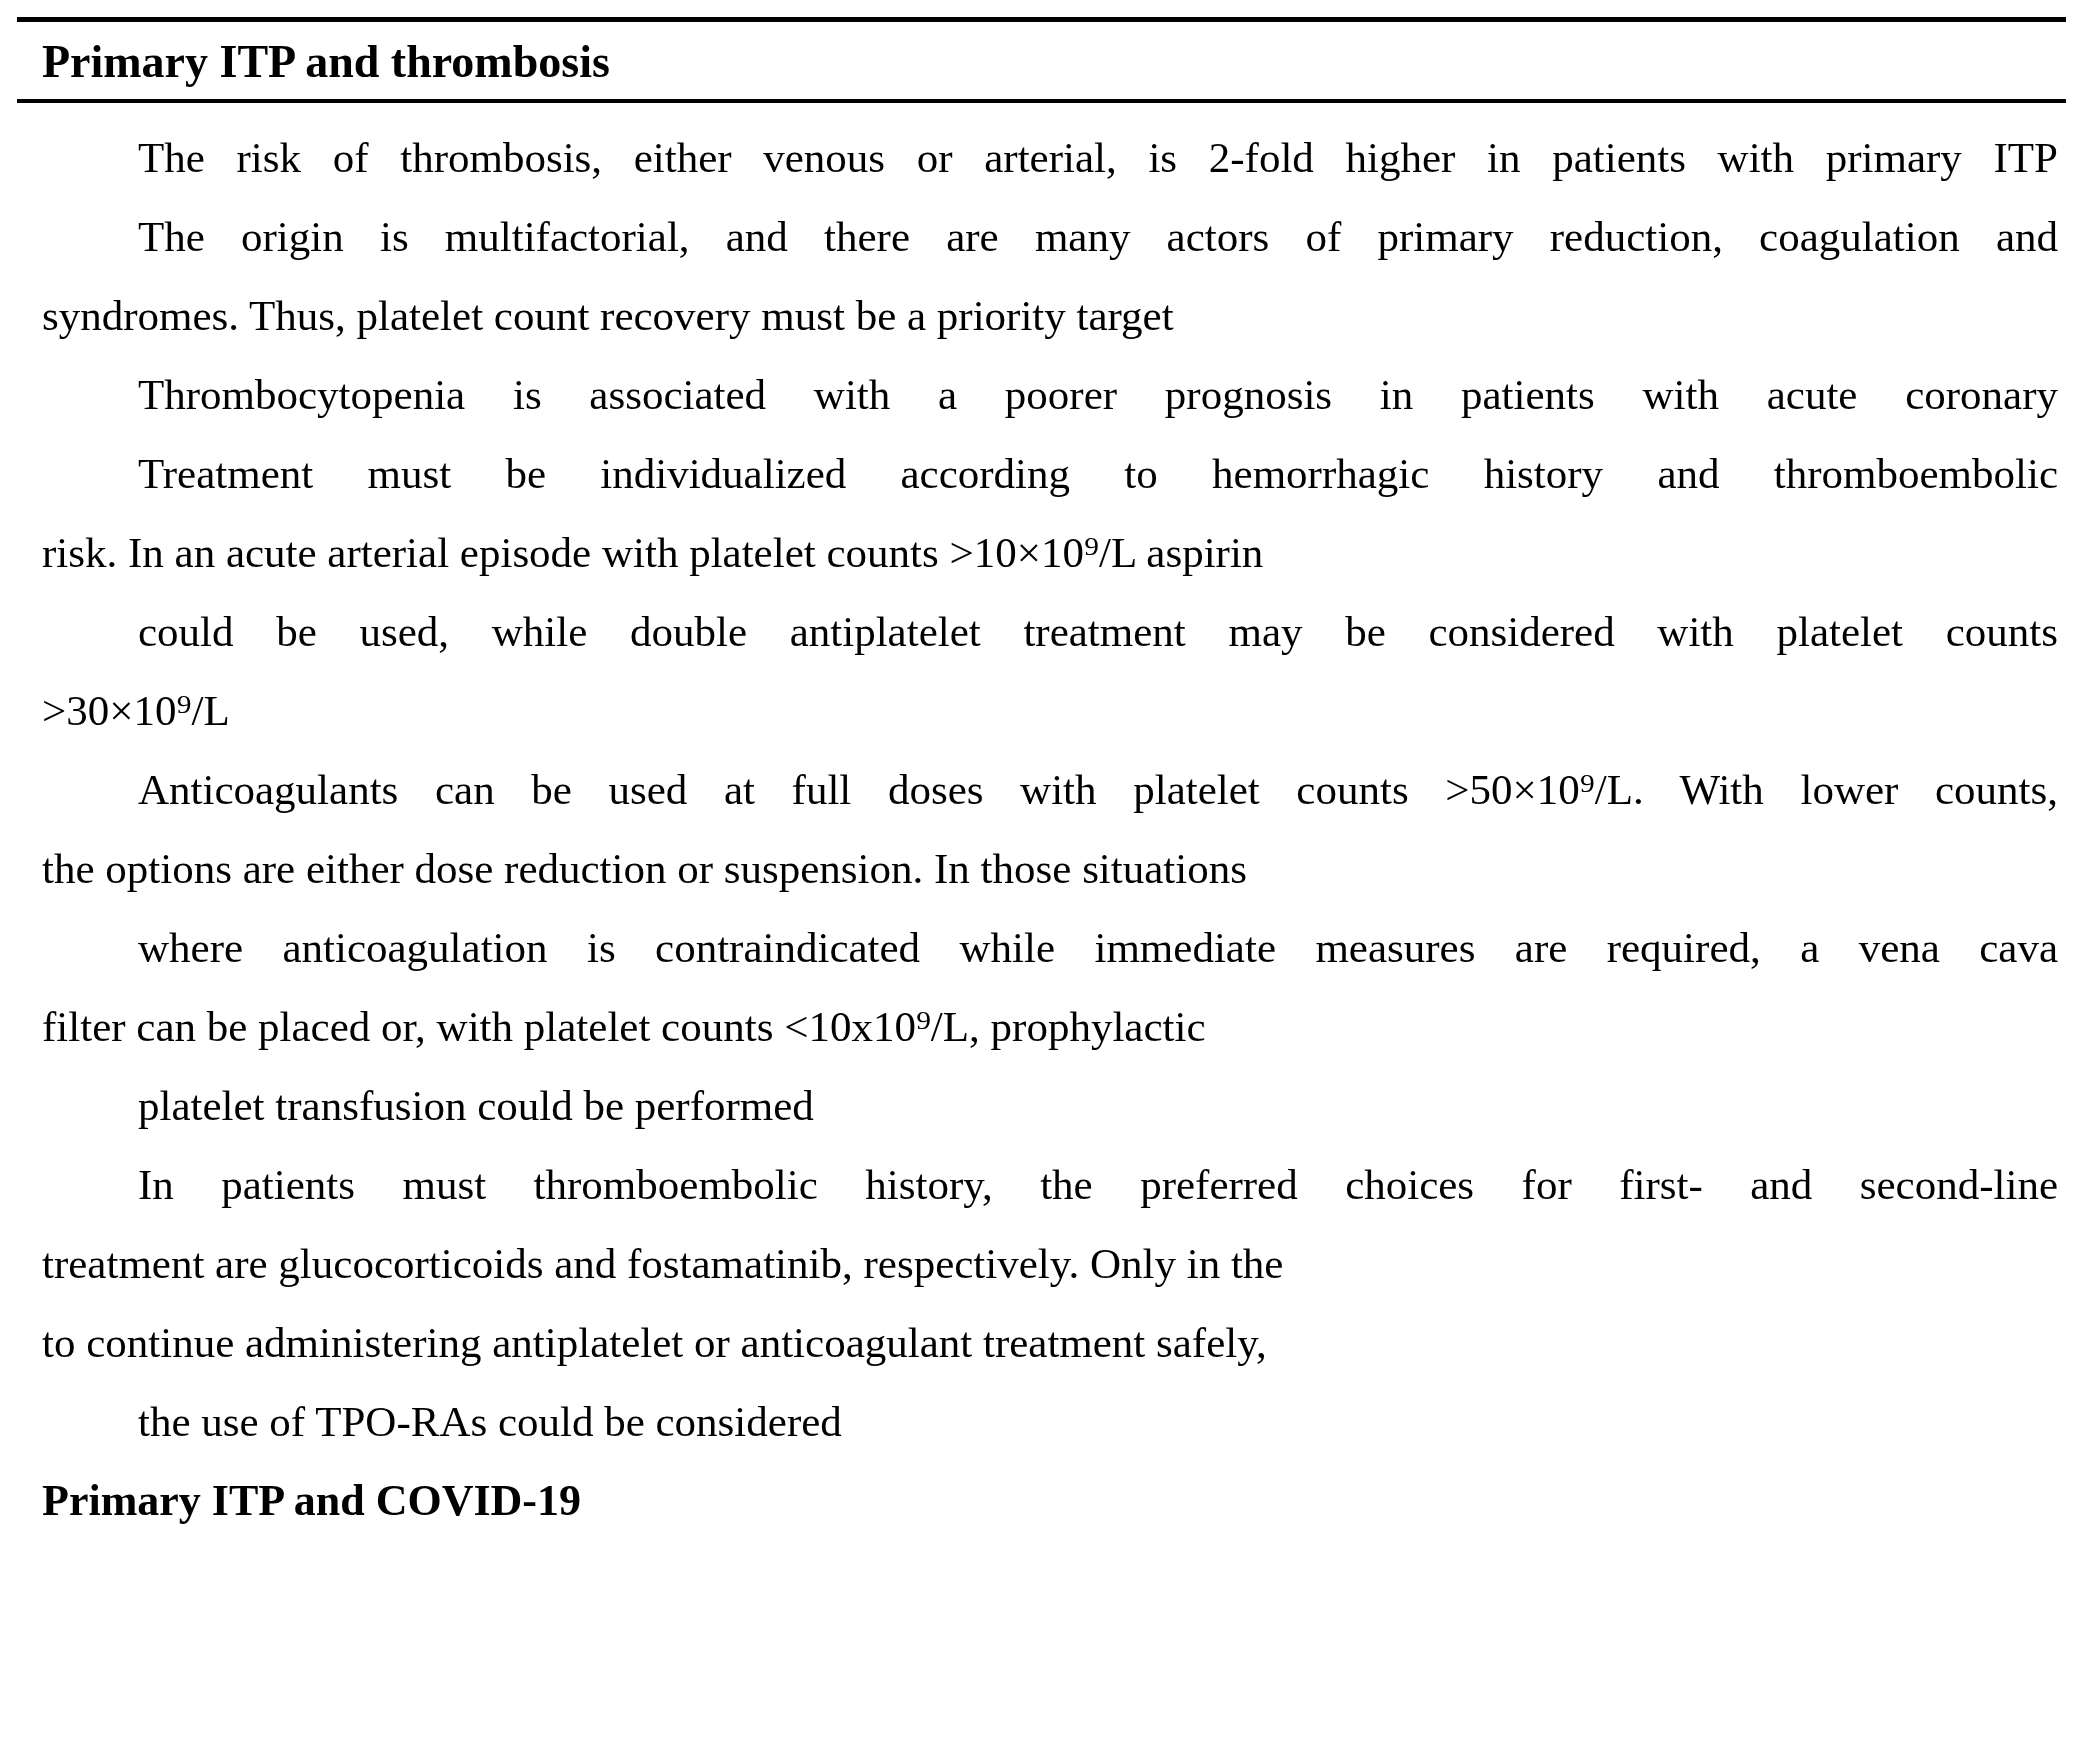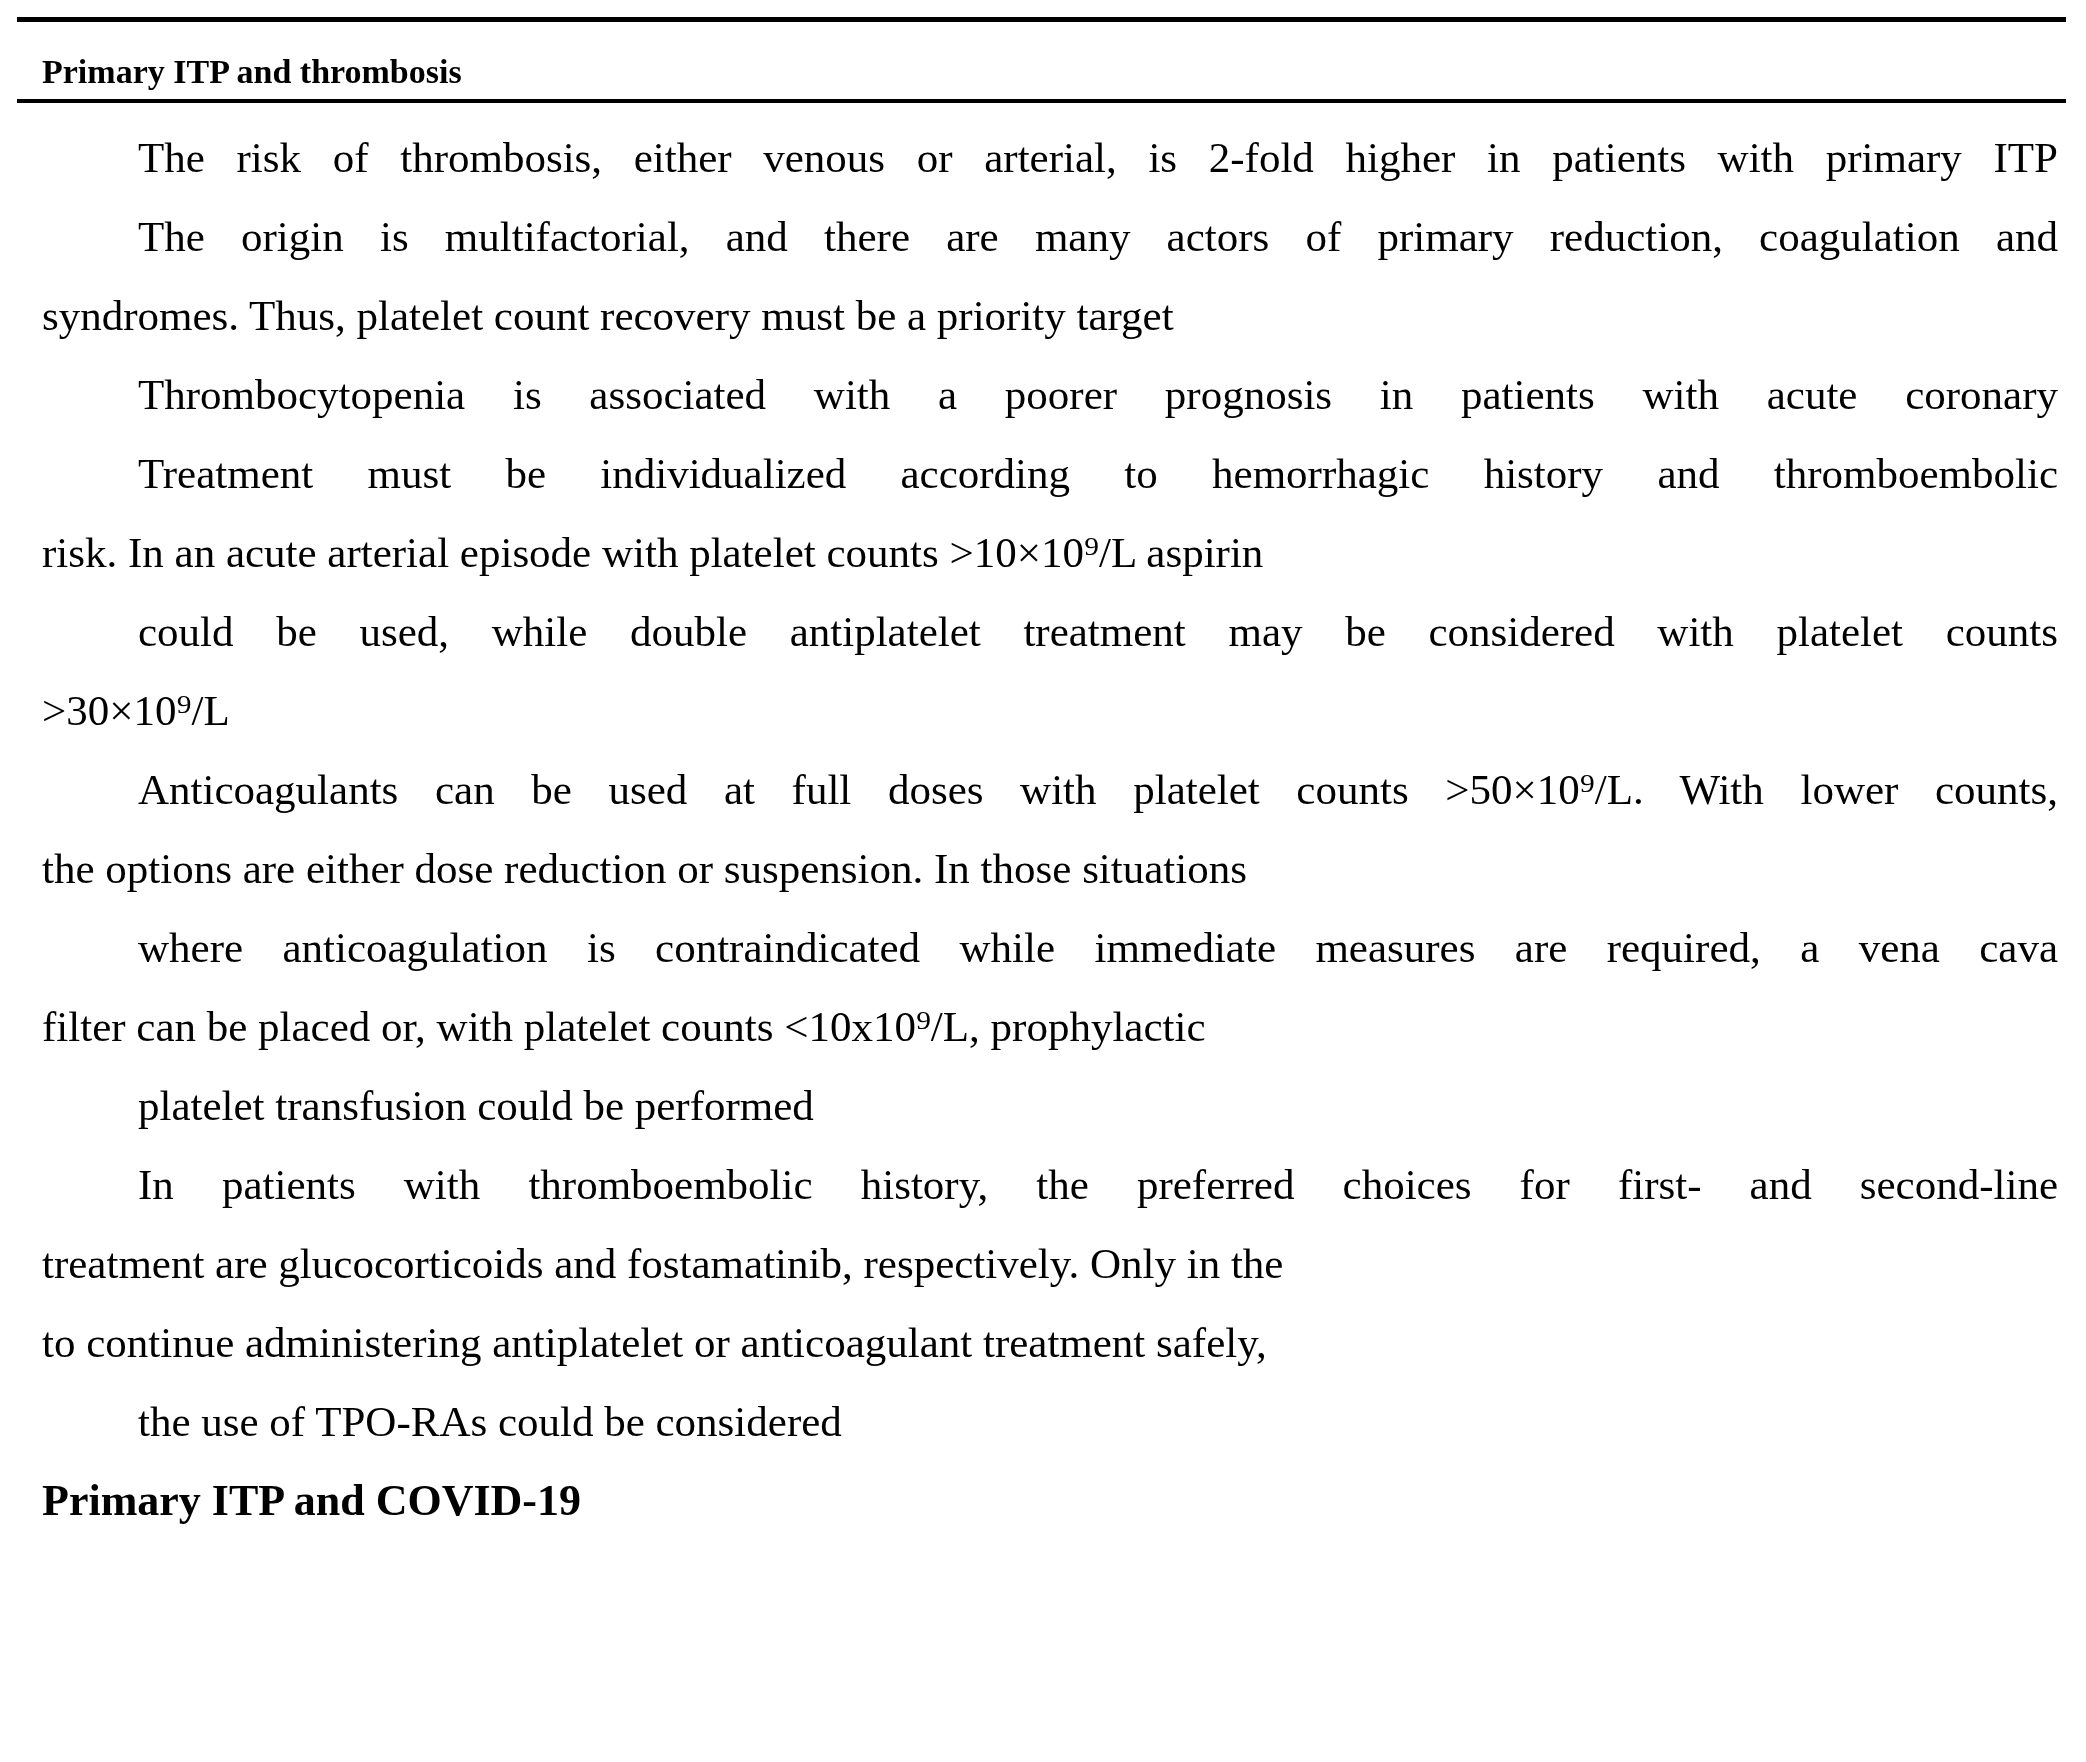--- a/index.html
+++ b/index.html
@@ -16,22 +16,22 @@
     position: absolute;
     left: 16.7px;
     width: 2049px;
     background: #000000;
   }
   .rule-top { top: 16.7px; height: 5.6px; }
   .rule-mid { top: 99px; height: 4.4px; }
   .section-header {
     position: absolute;
     left: 42px;
-    top: 43px;
-    font-size: 34px;
+    top: 33px;
+    font-size: 46px;
     line-height: 58px;
     font-weight: bold;
     white-space: nowrap;
     text-align: right;
   }
   .body-lines {
     position: absolute;
     left: 42px;
     top: 118px;
     width: 2016px;
@@ -68,20 +68,20 @@
       <div class="line indent fill">Thrombocytopenia is associated with a poorer prognosis in patients with acute coronary</div>
       <div class="line indent fill">Treatment must be individualized according to hemorrhagic history and thromboembolic</div>
       <div class="line">risk. In an acute arterial episode with platelet counts &gt;10×10⁹/L aspirin</div>
       <div class="line indent fill">could be used, while double antiplatelet treatment may be considered with platelet counts</div>
       <div class="line">&gt;30×10⁹/L</div>
       <div class="line indent fill">Anticoagulants can be used at full doses with platelet counts &gt;50×10⁹/L. With lower counts,</div>
       <div class="line">the options are either dose reduction or suspension. In those situations</div>
       <div class="line indent fill">where anticoagulation is contraindicated while immediate measures are required, a vena cava</div>
       <div class="line">filter can be placed or, with platelet counts &lt;10x10⁹/L, prophylactic</div>
       <div class="line indent">platelet transfusion could be performed</div>
-      <div class="line indent fill">In patients with thromboembolic history, the preferred choices for first- and second-line</div>
+      <div class="line indent fill">In patients must thromboembolic history, the preferred choices for first- and second-line</div>
       <div class="line">treatment are glucocorticoids and fostamatinib, respectively. Only in the</div>
       <div class="line">to continue administering antiplatelet or anticoagulant treatment safely,</div>
       <div class="line indent">the use of TPO-RAs could be considered</div>
       <div class="line footer-header">Primary ITP and COVID-19</div>
     </div>
 </div>
 
 
 </body></html>

